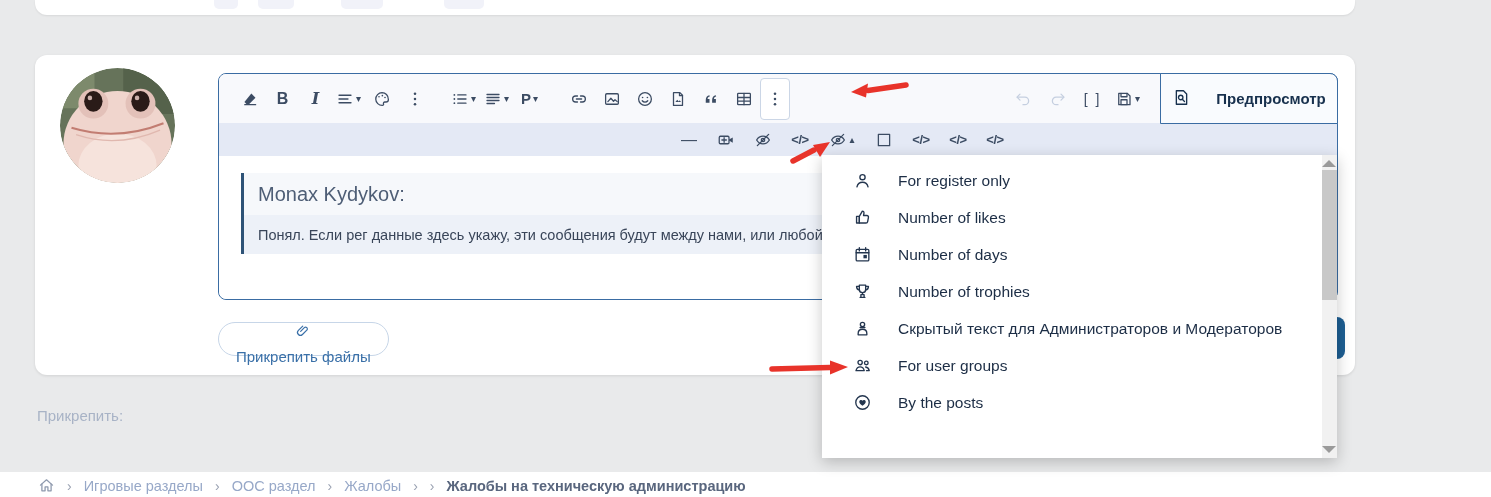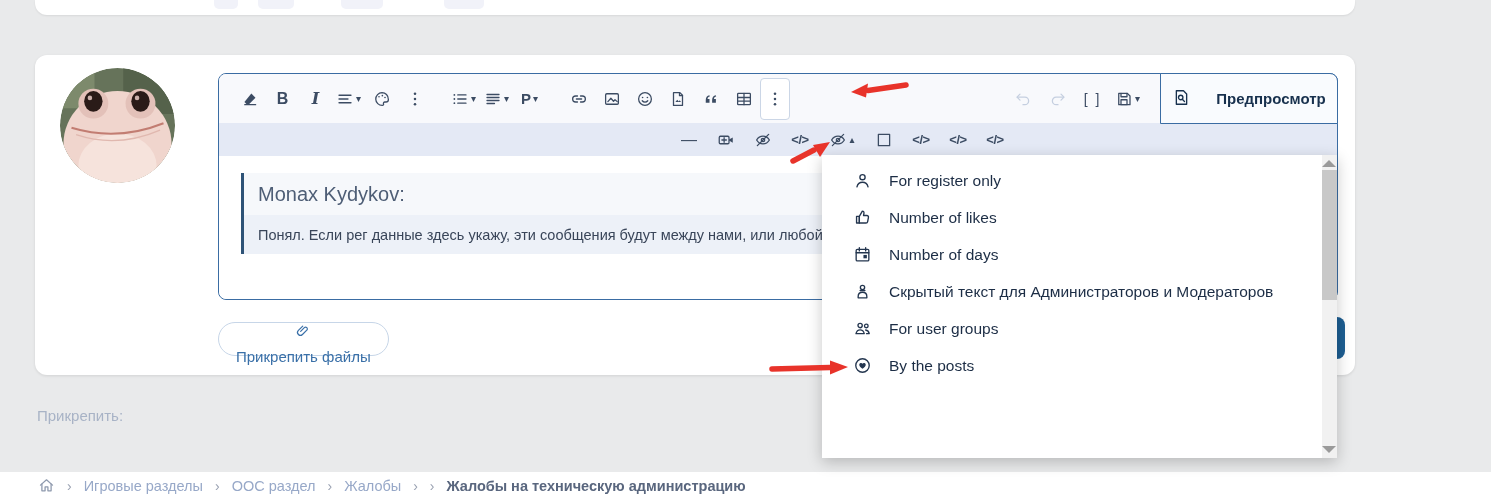--- a/index.html
+++ b/index.html
@@ -55,21 +55,21 @@
   .attach svg { width:16px; height:16px; }
   .reply-btn { position:absolute; left:1235px; top:262px; width:75px; height:42px; background:#1d5e92;
                border-radius:8px; cursor:pointer; }
 
   
   .dropdown { position:absolute; left:822px; top:155px; width:515px; height:303px; background:#fff;
               box-shadow:0 4px 14px rgba(0,0,0,.22); z-index:40; padding:7px 15px 0 0; }
   .dd-item { height:37px; display:flex; align-items:center; padding-left:31px; cursor:pointer; }
   .dd-icon { width:19px; height:19px; color:#24364f; flex:none; display:flex; }
   .dd-icon svg { width:19px; height:19px; }
-  .dd-label { margin-left:17px; font-size:15.5px; color:#1c2d45; white-space:nowrap; }
+  .dd-label { margin-left:26px; font-size:15.5px; color:#1c2d45; white-space:nowrap; }
   .dd-scroll { position:absolute; right:0; top:0; bottom:0; width:15px; background:#f1f1f1; }
   .dd-thumb { position:absolute; left:0; top:15px; width:15px; height:130px; background:#c8c8c8; }
   .dd-arr { position:absolute; left:0; width:0; height:0; border-left:7.5px solid transparent; border-right:7.5px solid transparent; }
   .dd-arr.up { top:5px; border-bottom:7px solid #9a9a9a; }
   .dd-arr.down { bottom:5px; border-top:7px solid #9a9a9a; }
 
   
   .share { position:absolute; left:37px; top:407px; font-size:15px; color:#a8b3c6; z-index:2; }
   .bcbar { position:absolute; left:0; top:472px; width:1491px; height:25px; background:#fff; z-index:2; }
   .bc { display:flex; align-items:center; gap:12px; padding:5px 0 0 38px; font-size:14.5px; }
@@ -355,20 +355,30 @@
               <rect x="4" y="5.5" width="16" height="14.5" rx="1.5"></rect>
               <path d="M8 3.5v4M16 3.5v4M4 9.8h16"></path>
               <rect x="13.2" y="12.5" width="4.3" height="4.3" fill="currentColor" stroke="none"></rect>
             </svg>
           </span>
           <span class="dd-label">Number of days</span>
         </div>
         <div class="dd-item">
           <span class="dd-icon">
             <svg viewBox="0 0 24 24" fill="none" stroke="currentColor" stroke-width="1.7" stroke-linecap="round" stroke-linejoin="round">
+              <path d="M8 4h8v5.5a4 4 0 0 1-8 0z"></path>
+              <path d="M8 5.5H4.5C4.5 8.5 6 10 8 10.2M16 5.5h3.5c0 3-1.5 4.5-3.5 4.7"></path>
+              <path d="M12 13.5v2.5M9 19.5h6M10 16h4v3.5h-4z"></path>
+            </svg>
+          </span>
+          <span class="dd-label">Number of trophies</span>
+        </div>
+        <div class="dd-item">
+          <span class="dd-icon">
+            <svg viewBox="0 0 24 24" fill="none" stroke="currentColor" stroke-width="1.7" stroke-linecap="round" stroke-linejoin="round">
               <circle cx="12" cy="7" r="2.7"></circle>
               <path d="M6.5 20v-1.5C6.5 15 8.8 13 12 13s5.5 2 5.5 5.5V20z"></path>
               <path d="M9 10.7h6"></path>
             </svg>
           </span>
           <span class="dd-label">Скрытый текст для Администраторов и Модераторов</span>
         </div>
         <div class="dd-item">
           <span class="dd-icon">
             <svg viewBox="0 0 24 24" fill="none" stroke="currentColor" stroke-width="1.7" stroke-linecap="round" stroke-linejoin="round">

